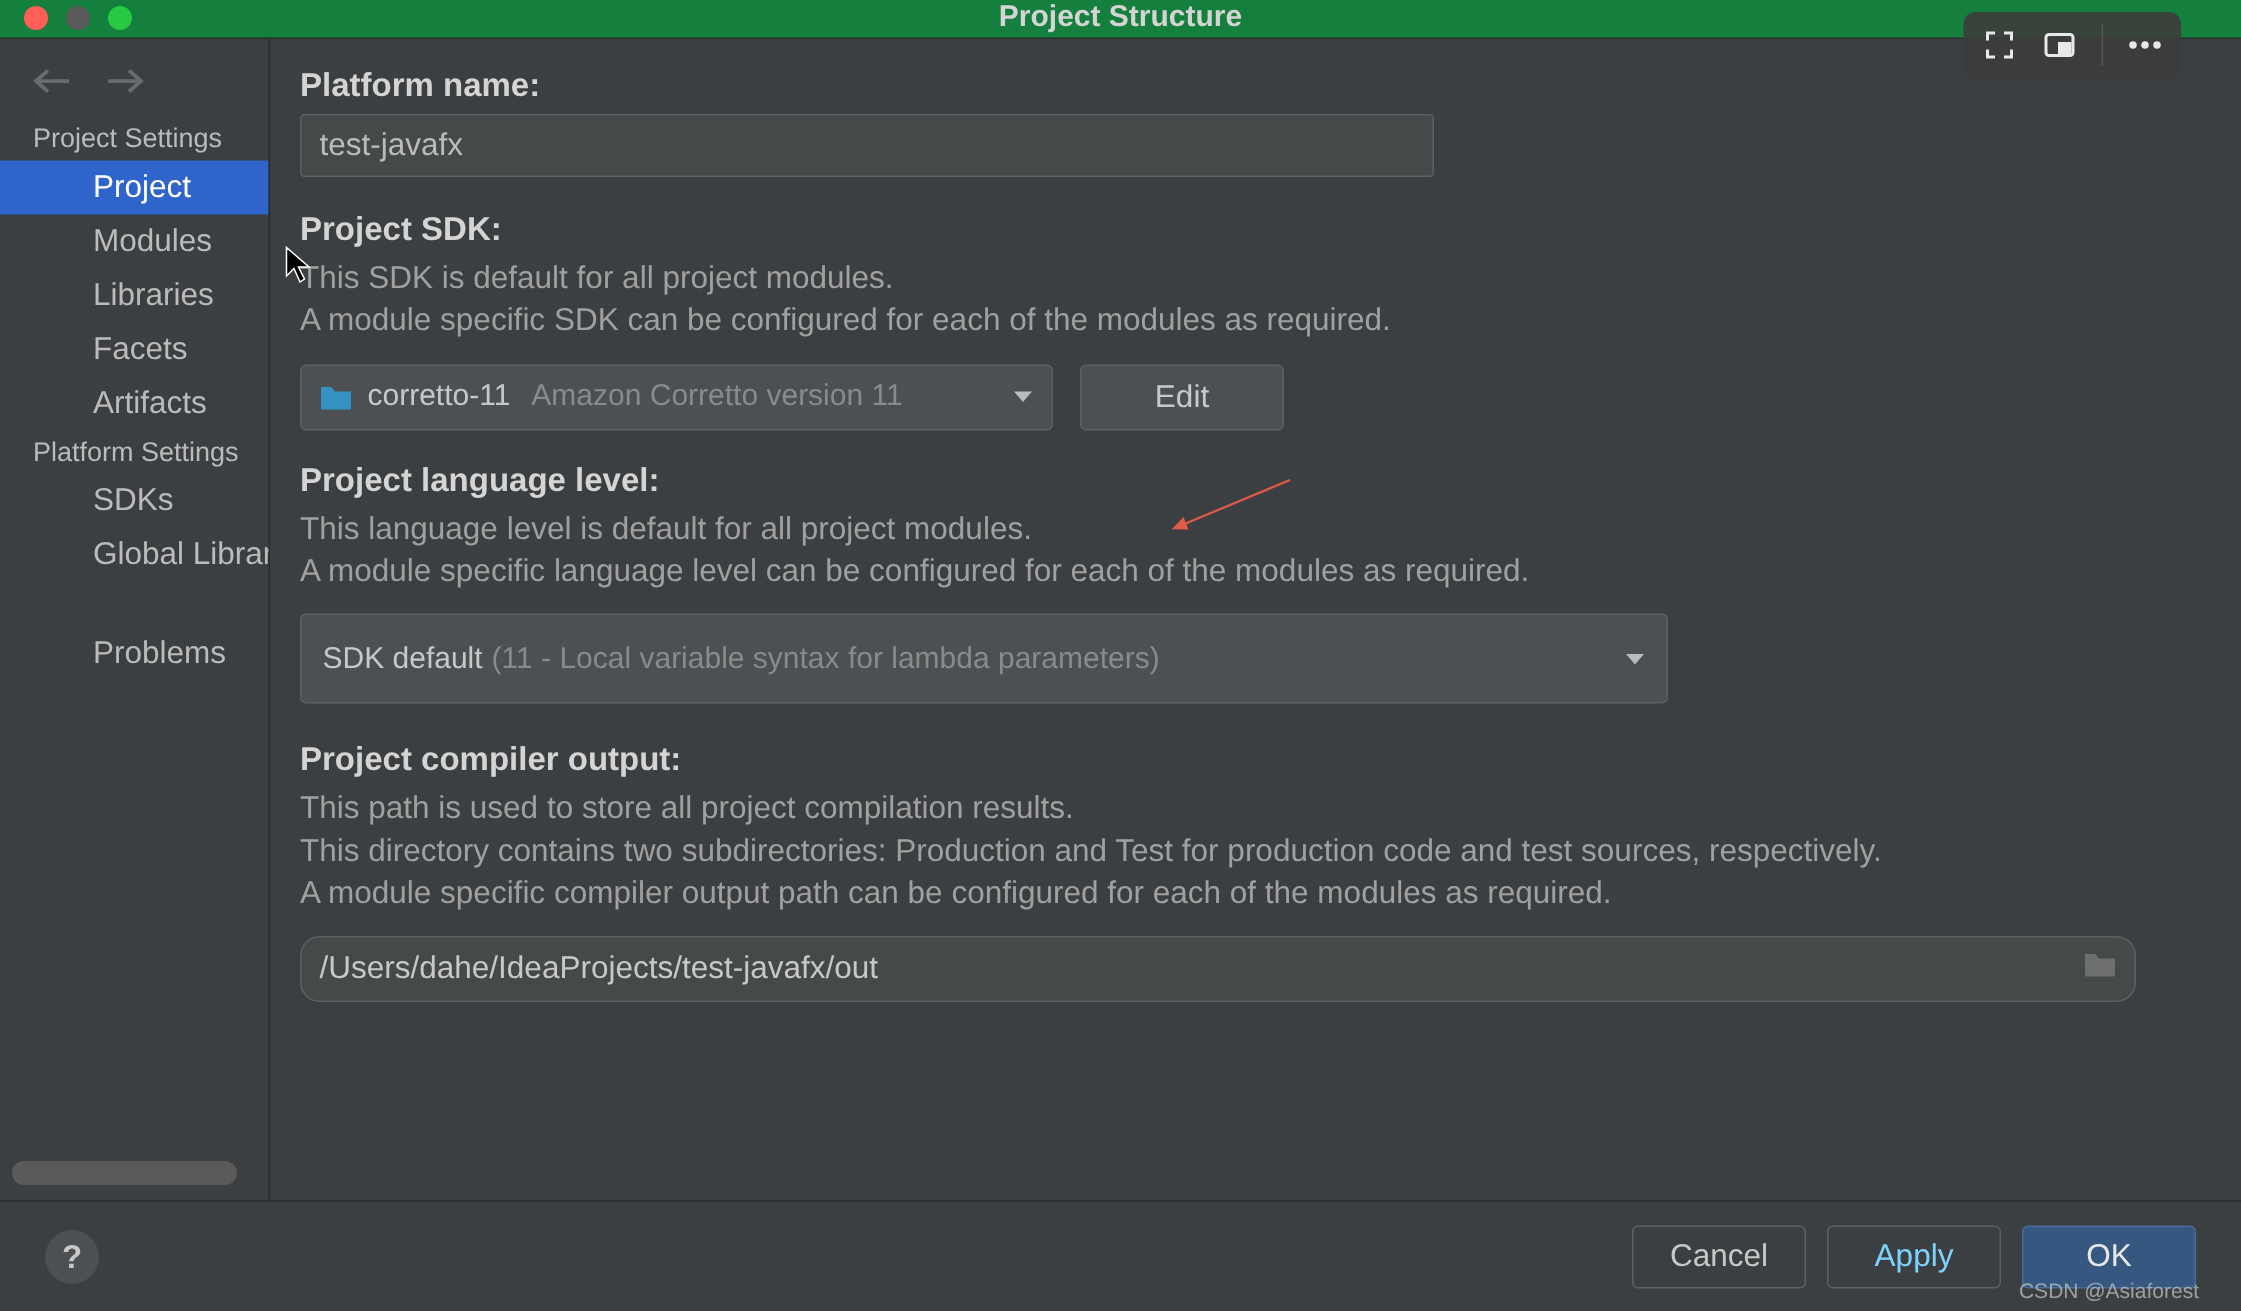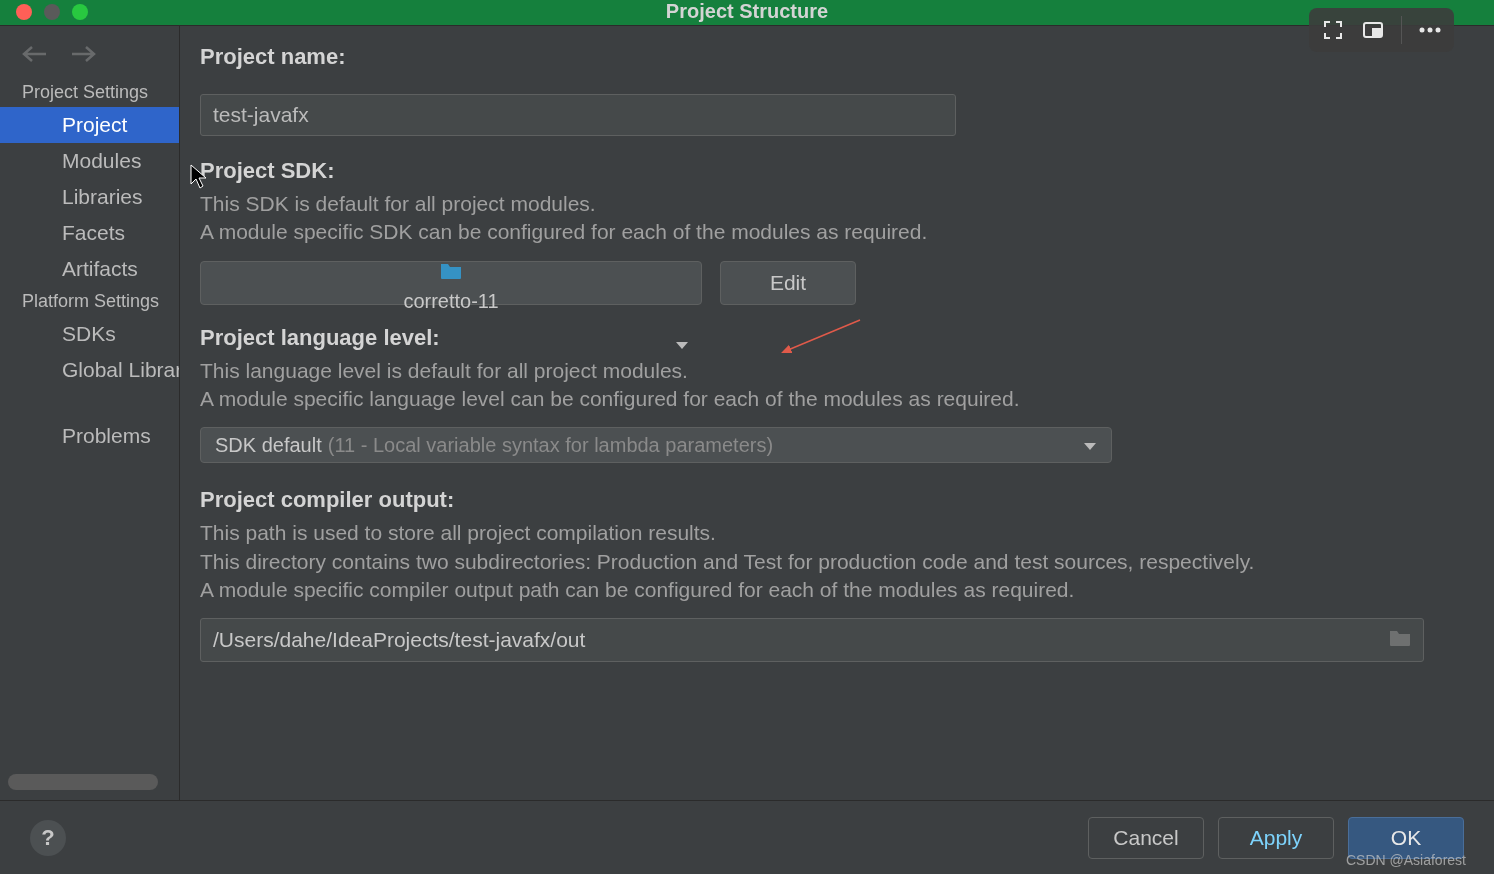--- a/index.html
+++ b/index.html
@@ -108,71 +108,70 @@
     line-height: 1.35;
   }
   .text-input {
     width: 756px;
     background: #45494a;
     border: 1px solid #5e6060;
     border-radius: 3px;
     padding: 8px 12px;
     color: #bbbbbb;
     font-size: 21px;
-    margin-top: 18px;
+    margin-top: 0;
     margin-bottom: 22px;
   }
   .sdk-row {
     display: flex; align-items: center; gap: 18px;
     margin-top: 14px; margin-bottom: 20px;
   }
   .sdk-select {
     width: 502px; height: 44px;
     background: #4c5052;
     border: 1px solid #5e6060;
     border-radius: 4px;
     display: flex; align-items: center;
     padding: 0 12px;
     gap: 10px;
     cursor: pointer;
-    flex-direction: column;
   }
   .sdk-select .folder-icon svg { display:block; }
   .sdk-name { color: #c8c8c8; }
   .sdk-version { color: #8a8a8a; margin-left: 4px; flex:1; overflow:hidden; white-space:nowrap; }
   .chevron { margin-left: auto; }
   .edit-btn {
     width: 136px; height: 44px;
     background: #4c5052;
     border: 1px solid #5e6060;
     border-radius: 4px;
     color: #c8c8c8;
     font-size: 21px;
     display:flex; align-items:center; justify-content:center;
     cursor: pointer;
   }
   .lang-select {
-    width: 912px; height: 36px;
+    width: 912px; height: 60px;
     background: #4c5052;
     border: 1px solid #5e6060;
     border-radius: 4px;
     display: flex; align-items: center;
     padding: 0 14px;
     margin-top: 14px;
     margin-bottom: 24px;
     cursor: pointer;
   }
   .lang-primary { color: #c8c8c8; }
   .lang-secondary { color: #8a8a8a; margin-left: 6px; }
   .lang-select .chevron { margin-left: auto; }
   .compiler-output {
     width: 1224px; height: 44px;
     background: #45494a;
     border: 1px solid #5e6060;
-    border-radius: 3px;
+    border-radius: 13px;
     display:flex; align-items:center;
     padding: 0 12px;
     margin-top: 14px;
   }
   .compiler-output .path { color: #c8c8c8; font-size: 21px; flex:1; }
   .compiler-output .folder-btn { opacity: 0.6; cursor:pointer; }
   .red-arrow {
     position: absolute;
     top: 290px; left: 600px;
     pointer-events: none;
@@ -286,21 +285,21 @@
     <div class="sidebar-item">Artifacts</div>
     <div class="sidebar-heading">Platform Settings</div>
     <div class="sidebar-item">SDKs</div>
     <div class="sidebar-item">Global Libraries</div>
     <div style="height:30px"></div>
     <div class="sidebar-item">Problems</div>
     <div class="scroll-stub"></div>
   </div>
 
   <div class="content">
-    <div class="section-label">Project name:</div>
+    <div class="section-label">Platform name:</div>
     <input class="text-input" value="test-javafx" style="">
 
     <div class="section-label">Project SDK:</div>
     <div class="desc">This SDK is default for all project modules.</div>
     <div class="desc">A module specific SDK can be configured for each of the modules as required.</div>
     <div class="sdk-row">
       <div class="sdk-select">
         <span class="folder-icon">
           <svg width="22" height="18" viewBox="0 0 22 18" fill="#3592c4">
             <path d="M1 2h7l2 3h11v11a1 1 0 0 1-1 1H2a1 1 0 0 1-1-1V2z"></path>

